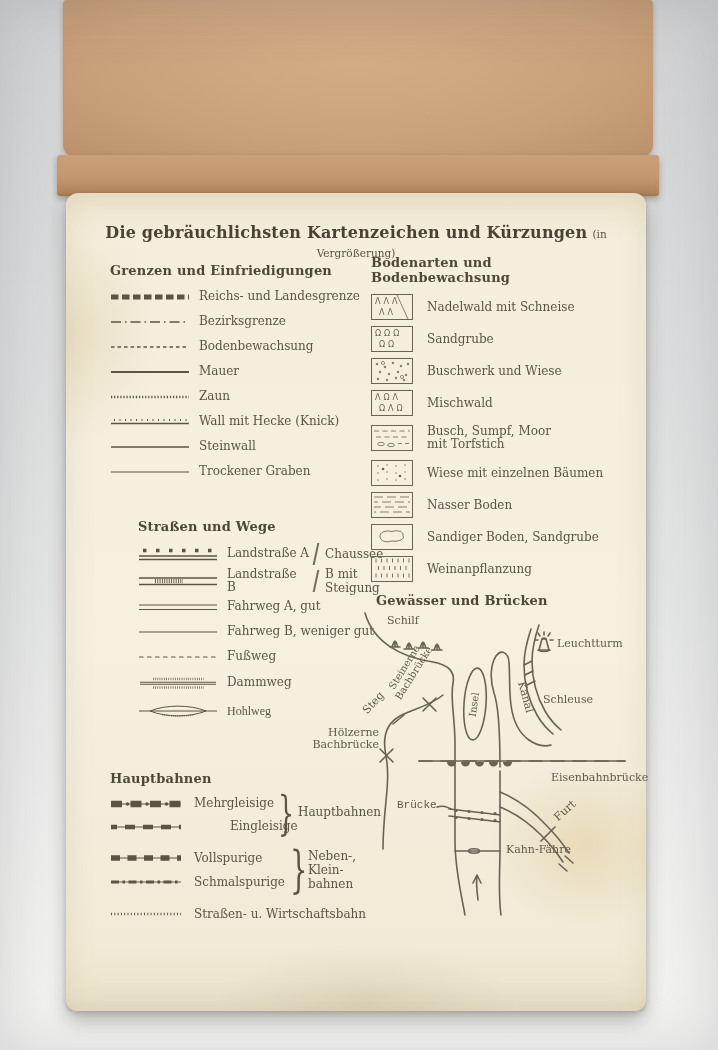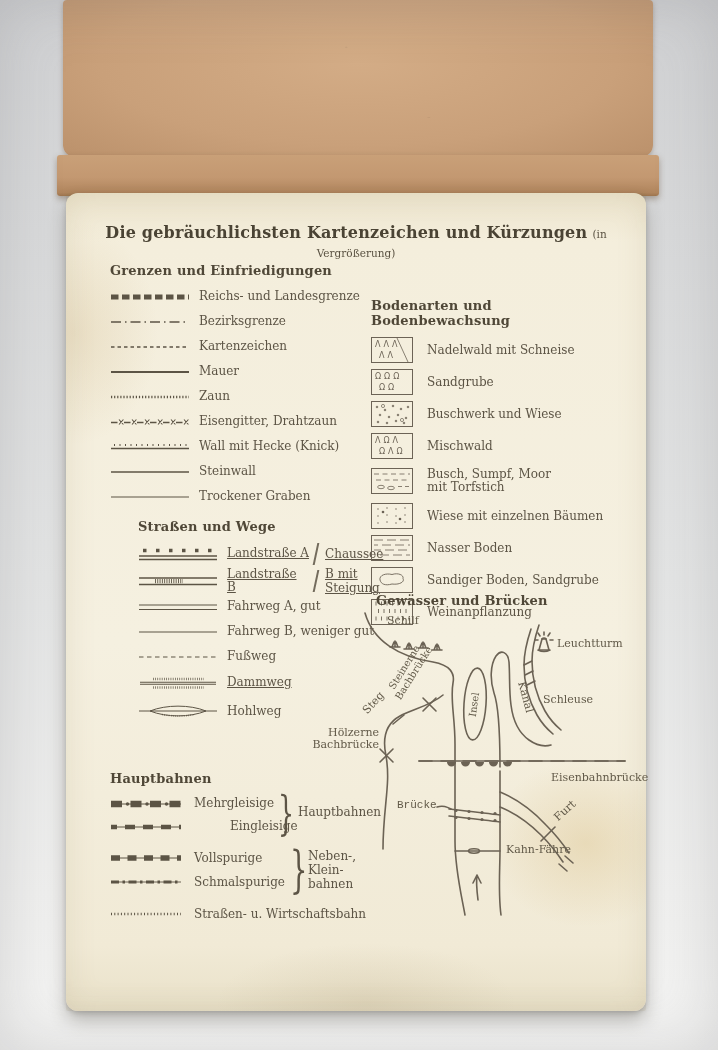--- a/index.html
+++ b/index.html
@@ -27,21 +27,21 @@
     border-radius:12px;
     box-shadow:0 10px 18px rgba(60,55,45,.30), 0 2px 5px rgba(60,55,45,.22);}
   .page:after{content:"";position:absolute;inset:0;pointer-events:none;border-radius:2px;
     box-shadow:inset 0 0 30px rgba(150,130,90,.16);}
   .pagetitle{position:absolute;left:0;top:30px;width:100%;text-align:center;color:#4a4334;}
   .pagetitle .t1{font-size:16px;font-weight:700;letter-spacing:.2px;}
   .pagetitle .t2{font-size:10.5px;font-weight:400;color:#5a5242;}
   .sec{position:absolute;color:#5c5445;}
   .sh{font-size:13px;font-weight:700;color:#4f4737;margin:0 0 6px 0;letter-spacing:.2px;}
   .row{display:flex;align-items:center;height:25px;}
-  .row.tall{height:27px;text-decoration:underline;} .row.xtall{height:30px;}
+  .row.tall{height:27px;} .row.xtall{height:30px;font-family:Liberation Serif, serif;}
   .sym{width:80px;margin-right:9px;flex:0 0 auto;display:block;}
   .symr{width:72px;margin-right:12px;flex:0 0 auto;display:block;}
   .lab{font-size:12px;color:#5c5445;white-space:pre-line;line-height:1.05;}
   .sk{stroke:#5c5445;fill:none;}
   .fl{fill:#5c5445;stroke:none;}
   .slash{width:2px;height:22px;background:#5c5445;transform:skewX(-12deg);margin:0 8px 0 6px;flex:0 0 auto;opacity:.85;}
   .note{font-size:12px;color:#5c5445;}
   .labw{width:82px;flex:0 0 auto;}
   .brace{position:absolute;color:#5c5445;font-family:"DejaVu Serif",serif;transform-origin:left center;}
   .grouplab{position:absolute;font-size:12px;color:#5c5445;white-space:pre-line;line-height:1.15;}
@@ -80,40 +80,33 @@
       <div class="row">
         <svg class="sym" width="80" height="16" viewBox="0 0 80 16">
             <line class="sk" x1="1" y1="8" x2="79" y2="8" stroke-width="1.6" stroke-dasharray="10 4 1.5 4"></line>
           </svg>
         <span class="lab">Bezirksgrenze</span>
       </div>
       <div class="row">
         <svg class="sym" width="80" height="16" viewBox="0 0 80 16">
             <line class="sk" x1="1" y1="8" x2="79" y2="8" stroke-width="1.6" stroke-dasharray="3.5 3"></line>
           </svg>
-        <span class="lab">Kartenzeichen</span>
+        <span class="lab">Bodenbewachsung</span>
       </div>
       <div class="row">
         <svg class="sym" width="80" height="16" viewBox="0 0 80 16">
             <line class="sk" x1="1" y1="8" x2="79" y2="8" stroke-width="1.8"></line>
           </svg>
         <span class="lab">Mauer</span>
       </div>
       <div class="row">
         <svg class="sym" width="80" height="16" viewBox="0 0 80 16">
             <line class="sk" x1="1" y1="8" x2="79" y2="8" stroke-width="2.4" stroke-dasharray="1.2 1.9"></line>
           </svg>
         <span class="lab">Zaun</span>
-      </div>
-      <div class="row">
-        <svg class="sym" width="80" height="16" viewBox="0 0 80 16">
-            <line class="sk" x1="1" y1="8.5" x2="79" y2="8.5" stroke-width="1.4" stroke-dasharray="6.5 6.5"></line>
-            <path class="sk" stroke-width="1.1" d="M9 5.5l4.4 5M13.4 5.5l-4.4 5M22 5.5l4.4 5M26.4 5.5l-4.4 5M35 5.5l4.4 5M39.4 5.5l-4.4 5M48 5.5l4.4 5M52.4 5.5l-4.4 5M61 5.5l4.4 5M65.4 5.5l-4.4 5M74 5.5l4.4 5M78.4 5.5l-4.4 5"></path>
-          </svg>
-        <span class="lab">Eisengitter, Drahtzaun</span>
       </div>
       <div class="row">
         <svg class="sym" width="80" height="16" viewBox="0 0 80 16">
             <line class="sk" x1="1" y1="9.5" x2="79" y2="9.5" stroke-width="1.3"></line>
             <line class="sk" x1="4" y1="6" x2="79" y2="6" stroke-width="1.9" stroke-dasharray="1 4.5"></line>
           </svg>
         <span class="lab">Wall mit Hecke (Knick)</span>
       </div>
       <div class="row">
         <svg class="sym" width="80" height="16" viewBox="0 0 80 16">
@@ -232,21 +225,21 @@
         <span class="lab">Straßen- u. Wirtschaftsbahn</span>
       </div>
       <div class="brace" style="left:168px;top:19px;font-size:46px;line-height:46px;transform:scaleX(.55);">}</div>
       <div class="grouplab" style="left:188px;top:35px;">Hauptbahnen</div>
       <div class="brace" style="left:180px;top:74px;font-size:50px;line-height:50px;transform:scaleX(.55);">}</div>
       <div class="grouplab" style="left:198px;top:79px;">Neben-,
 Klein-
 bahnen</div>
     </div>
 
-    <div class="sec" style="left:305px;top:62px;width:255px;margin-top:43px;">
+    <div class="sec" style="left:305px;top:62px;width:255px;">
       <div class="sh">Bodenarten und Bodenbewachsung</div>
       <div class="brow">
         <svg class="bx" width="42" height="26" viewBox="0 0 42 26">
             <rect class="bb" x=".5" y=".5" width="41" height="25"></rect>
             <text class="bt" x="4" y="10">ΛΛΛ</text>
             <text class="bt" x="8" y="21">ΛΛ</text>
             <path class="bp" stroke-width=".8" d="M26 1 L37 25"></path>
           </svg>
         <span class="lab">Nadelwald mit Schneise</span>
       </div>

